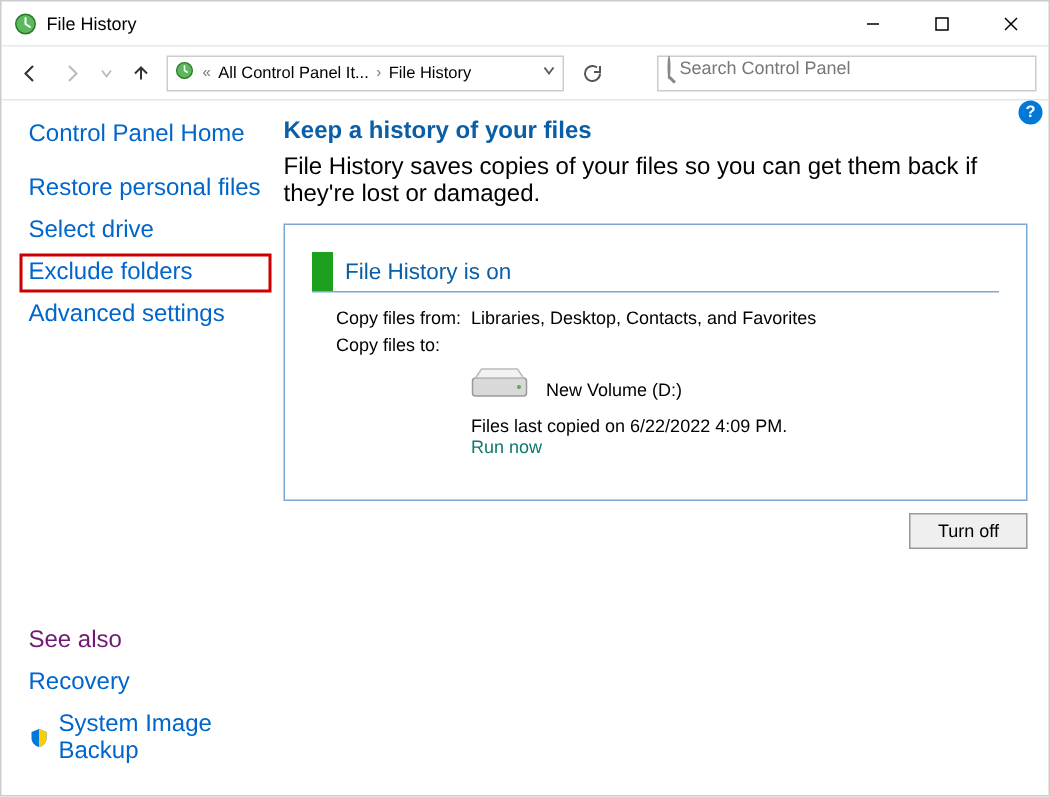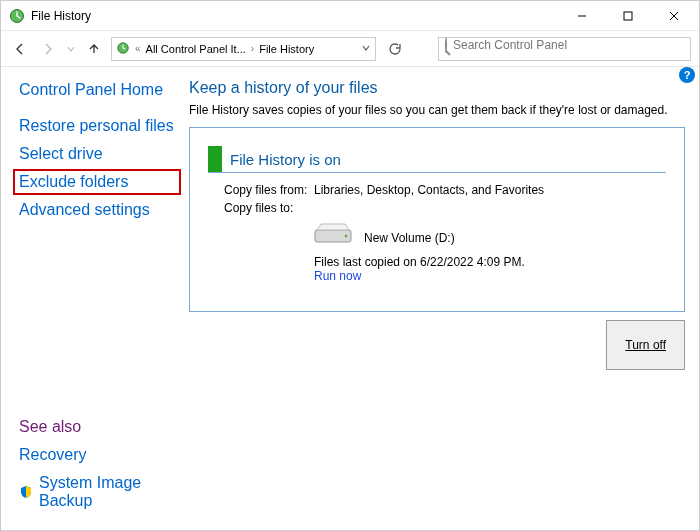--- a/index.html
+++ b/index.html
@@ -73,41 +73,41 @@
   .side a { color: #0066cc; text-decoration: none; display:block; margin-bottom: 10px; cursor:default;}
   .side .home { margin-bottom: 18px; }
   .side .highlight { border: 2px solid #c00; padding: 2px 4px; margin:-4px -6px 6px -6px; }
   .side .seealso { margin-top: auto; color:#701a75; margin-bottom:10px; }
   .side .withicon { display:flex; align-items:center; gap:6px; }
   .main {
     flex: 1;
     padding: 12px 14px 10px 8px;
     position: relative;
   }
-  .main h2 { color:#0a5ea5; font-weight:400; font-size:16px; margin-bottom:6px; }
-  .main .desc { font-size:12px; margin-bottom:10px; }
+  .main h2 { color:#0a5ea5; font-weight:700; font-size:16px; margin-bottom:6px; }
+  .main .desc { font-size:16px; margin-bottom:10px; }
   .statusbox {
     border: 1px solid #7aa7d6;
     padding: 18px;
   }
   .statusbox .hdr {
     display:flex; align-items:center;
     border-bottom:1px solid #7aa7d6;
   }
   .statusbox .hdr .flag { width:14px; height:26px; background:#1da01d; }
   .statusbox .hdr .txt { color:#0a5ea5; font-size:15px; padding:3px 8px; }
   .statusbox .content { padding:10px 12px 10px 16px; font-size:12px; }
   .row { display:flex; margin-bottom:4px; }
   .row .lbl { width:90px; }
   .driveblk { display:flex; align-items:flex-end; gap:12px; margin:6px 0 10px 90px; }
   .drive-icon { width:38px; height:24px; position:relative; }
-  .runnow { color:#1d4ed8; cursor:default; }
+  .runnow { color:#0f766e; cursor:default; }
   .help { position:absolute; top:0px; right:4px; width:16px;height:16px; border-radius:50%; background:#0078d7; color:#fff; font-size:11px; display:flex;align-items:center;justify-content:center; font-weight:bold;}
   .turnoff-row { display:flex; justify-content:flex-end; margin-top:8px; }
-  .turnoff { border:1px solid #999; background:#efefef; padding:17px 18px; font-size:12px;text-decoration:underline; }
+  .turnoff { border:1px solid #999; background:#efefef; padding:4px 18px; font-size:12px; }
   .icon-svg { display:block; }
   .mag { width:14px;height:14px; border:1.4px solid #888; border-radius:50%; position:relative; }
   .mag::after{content:"";position:absolute;width:6px;height:1.5px;background:#888;right:-5px;bottom:-2px;transform:rotate(45deg);}
   .shield { width:14px;height:14px; }
 </style>
 </head>
 <body>
 
 <div class="titlebar">
   <span class="app-icon">

